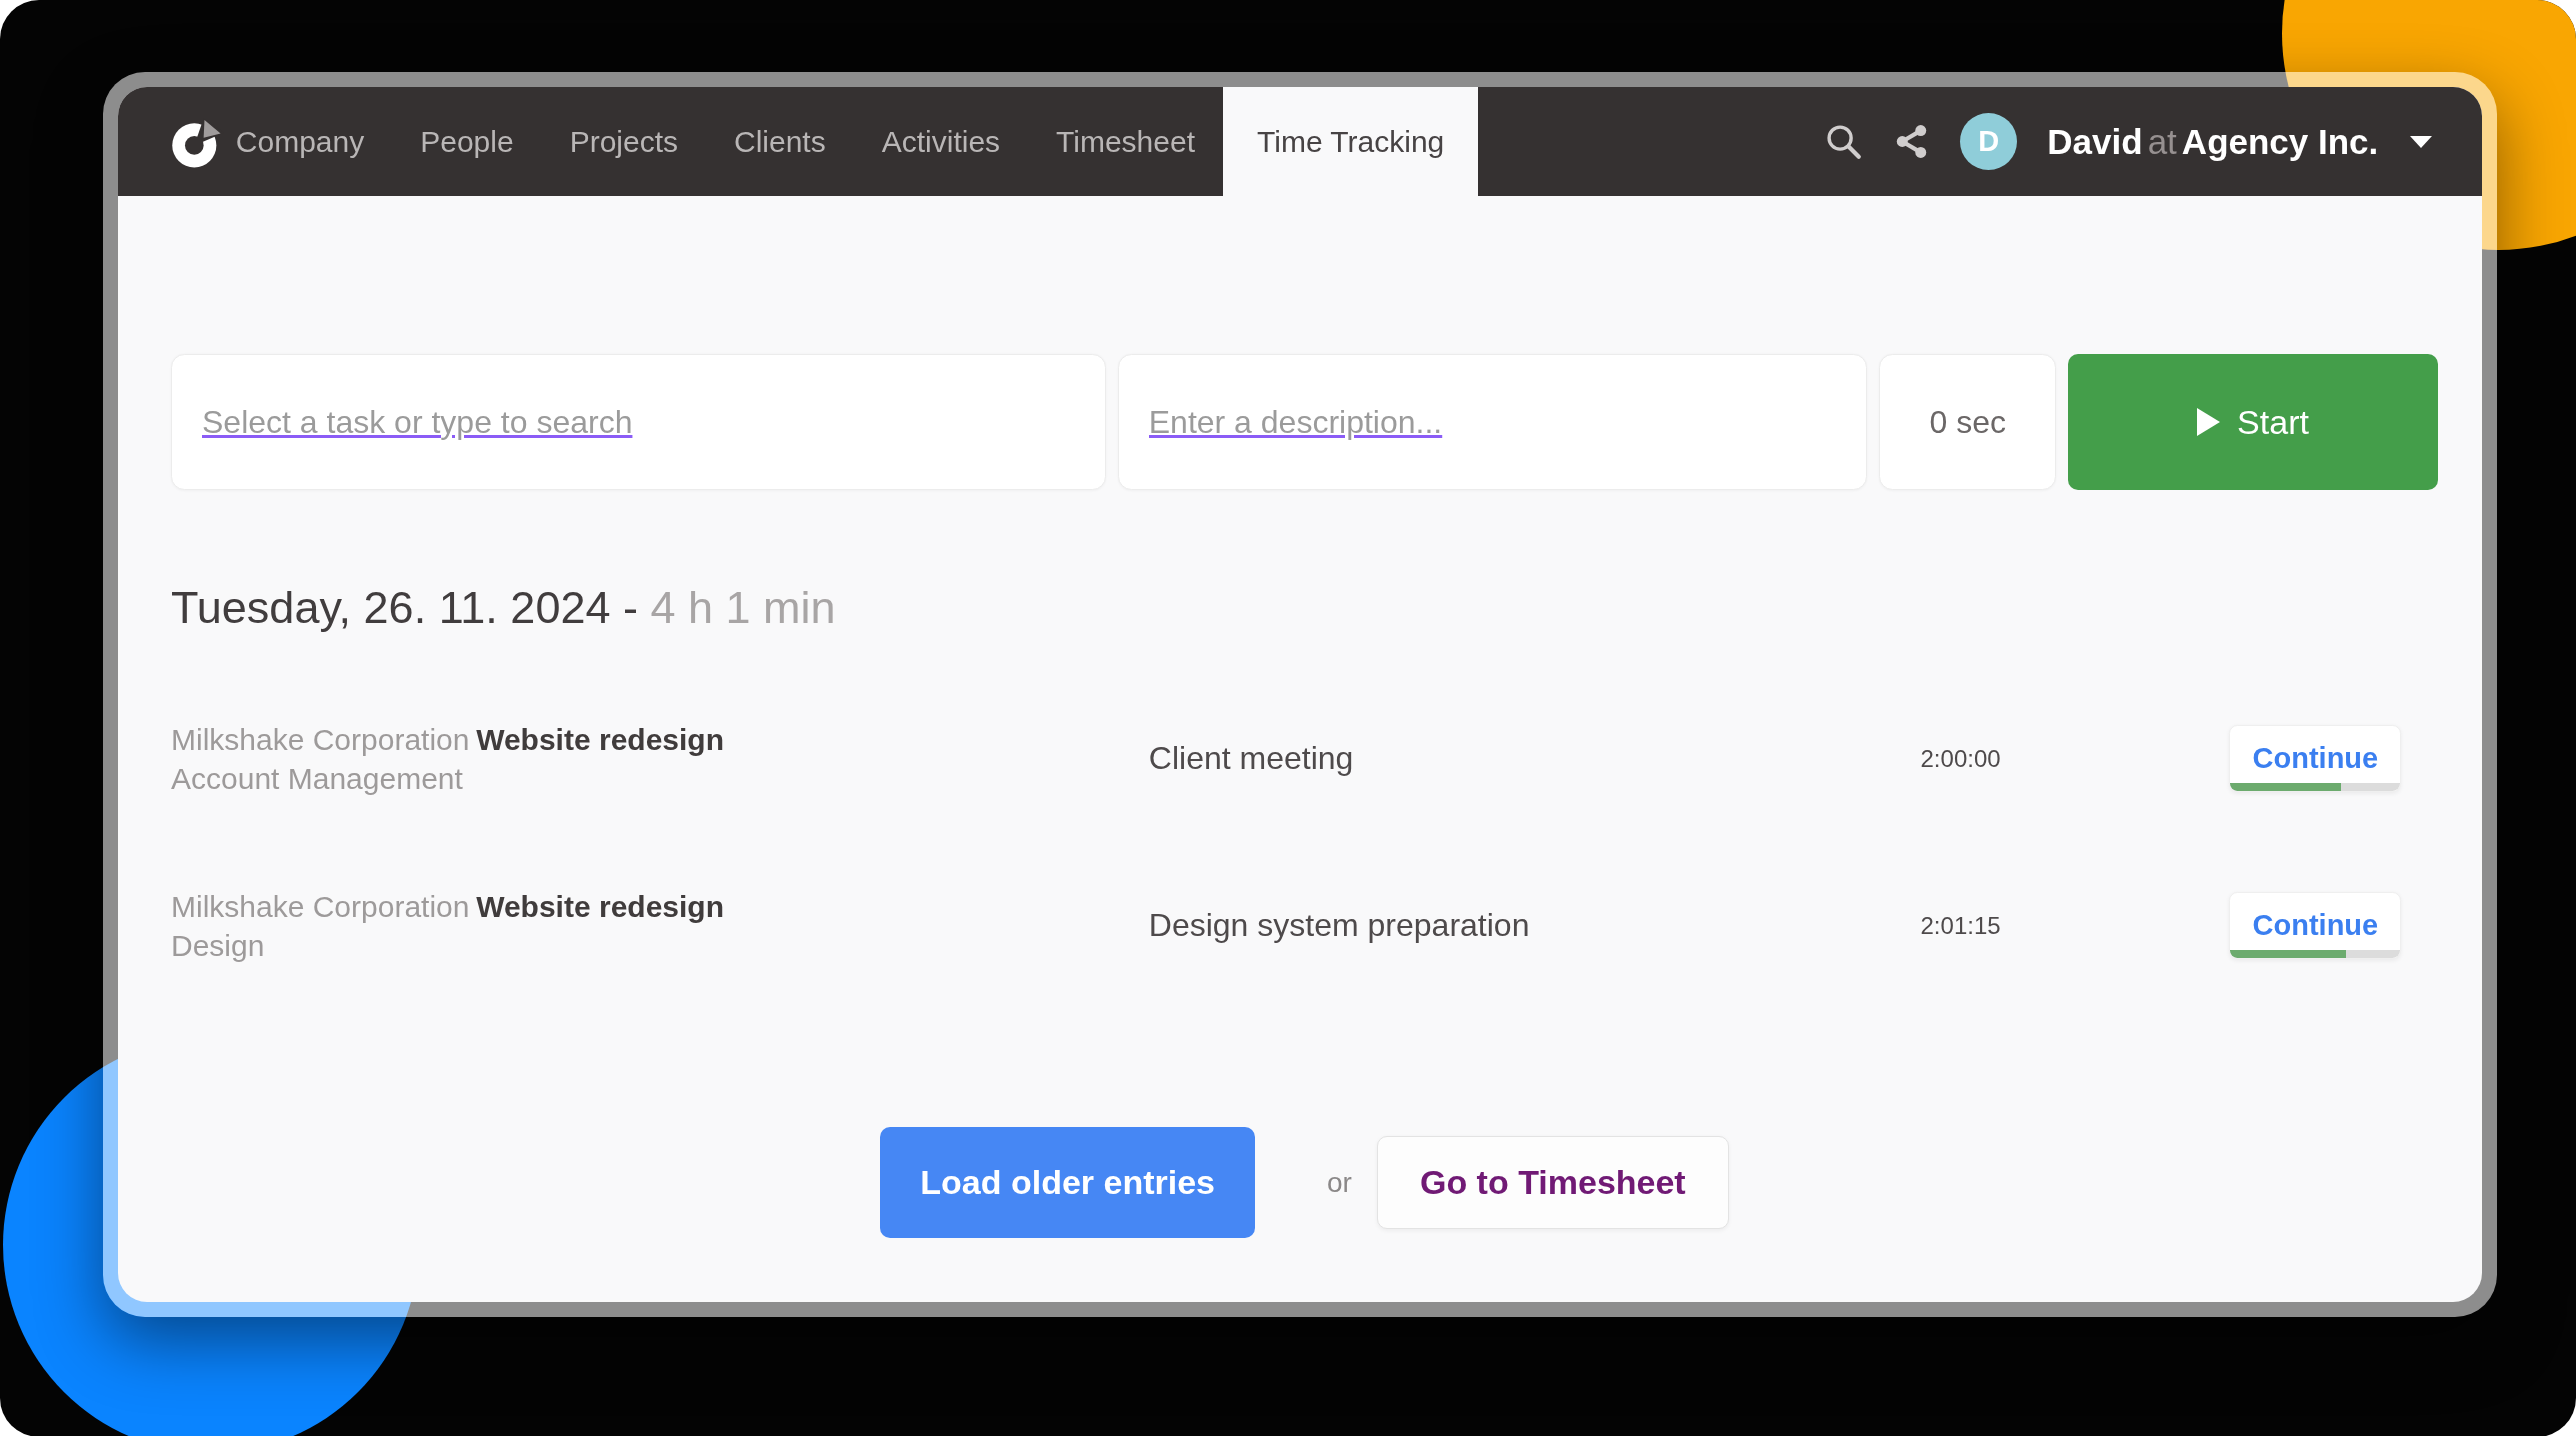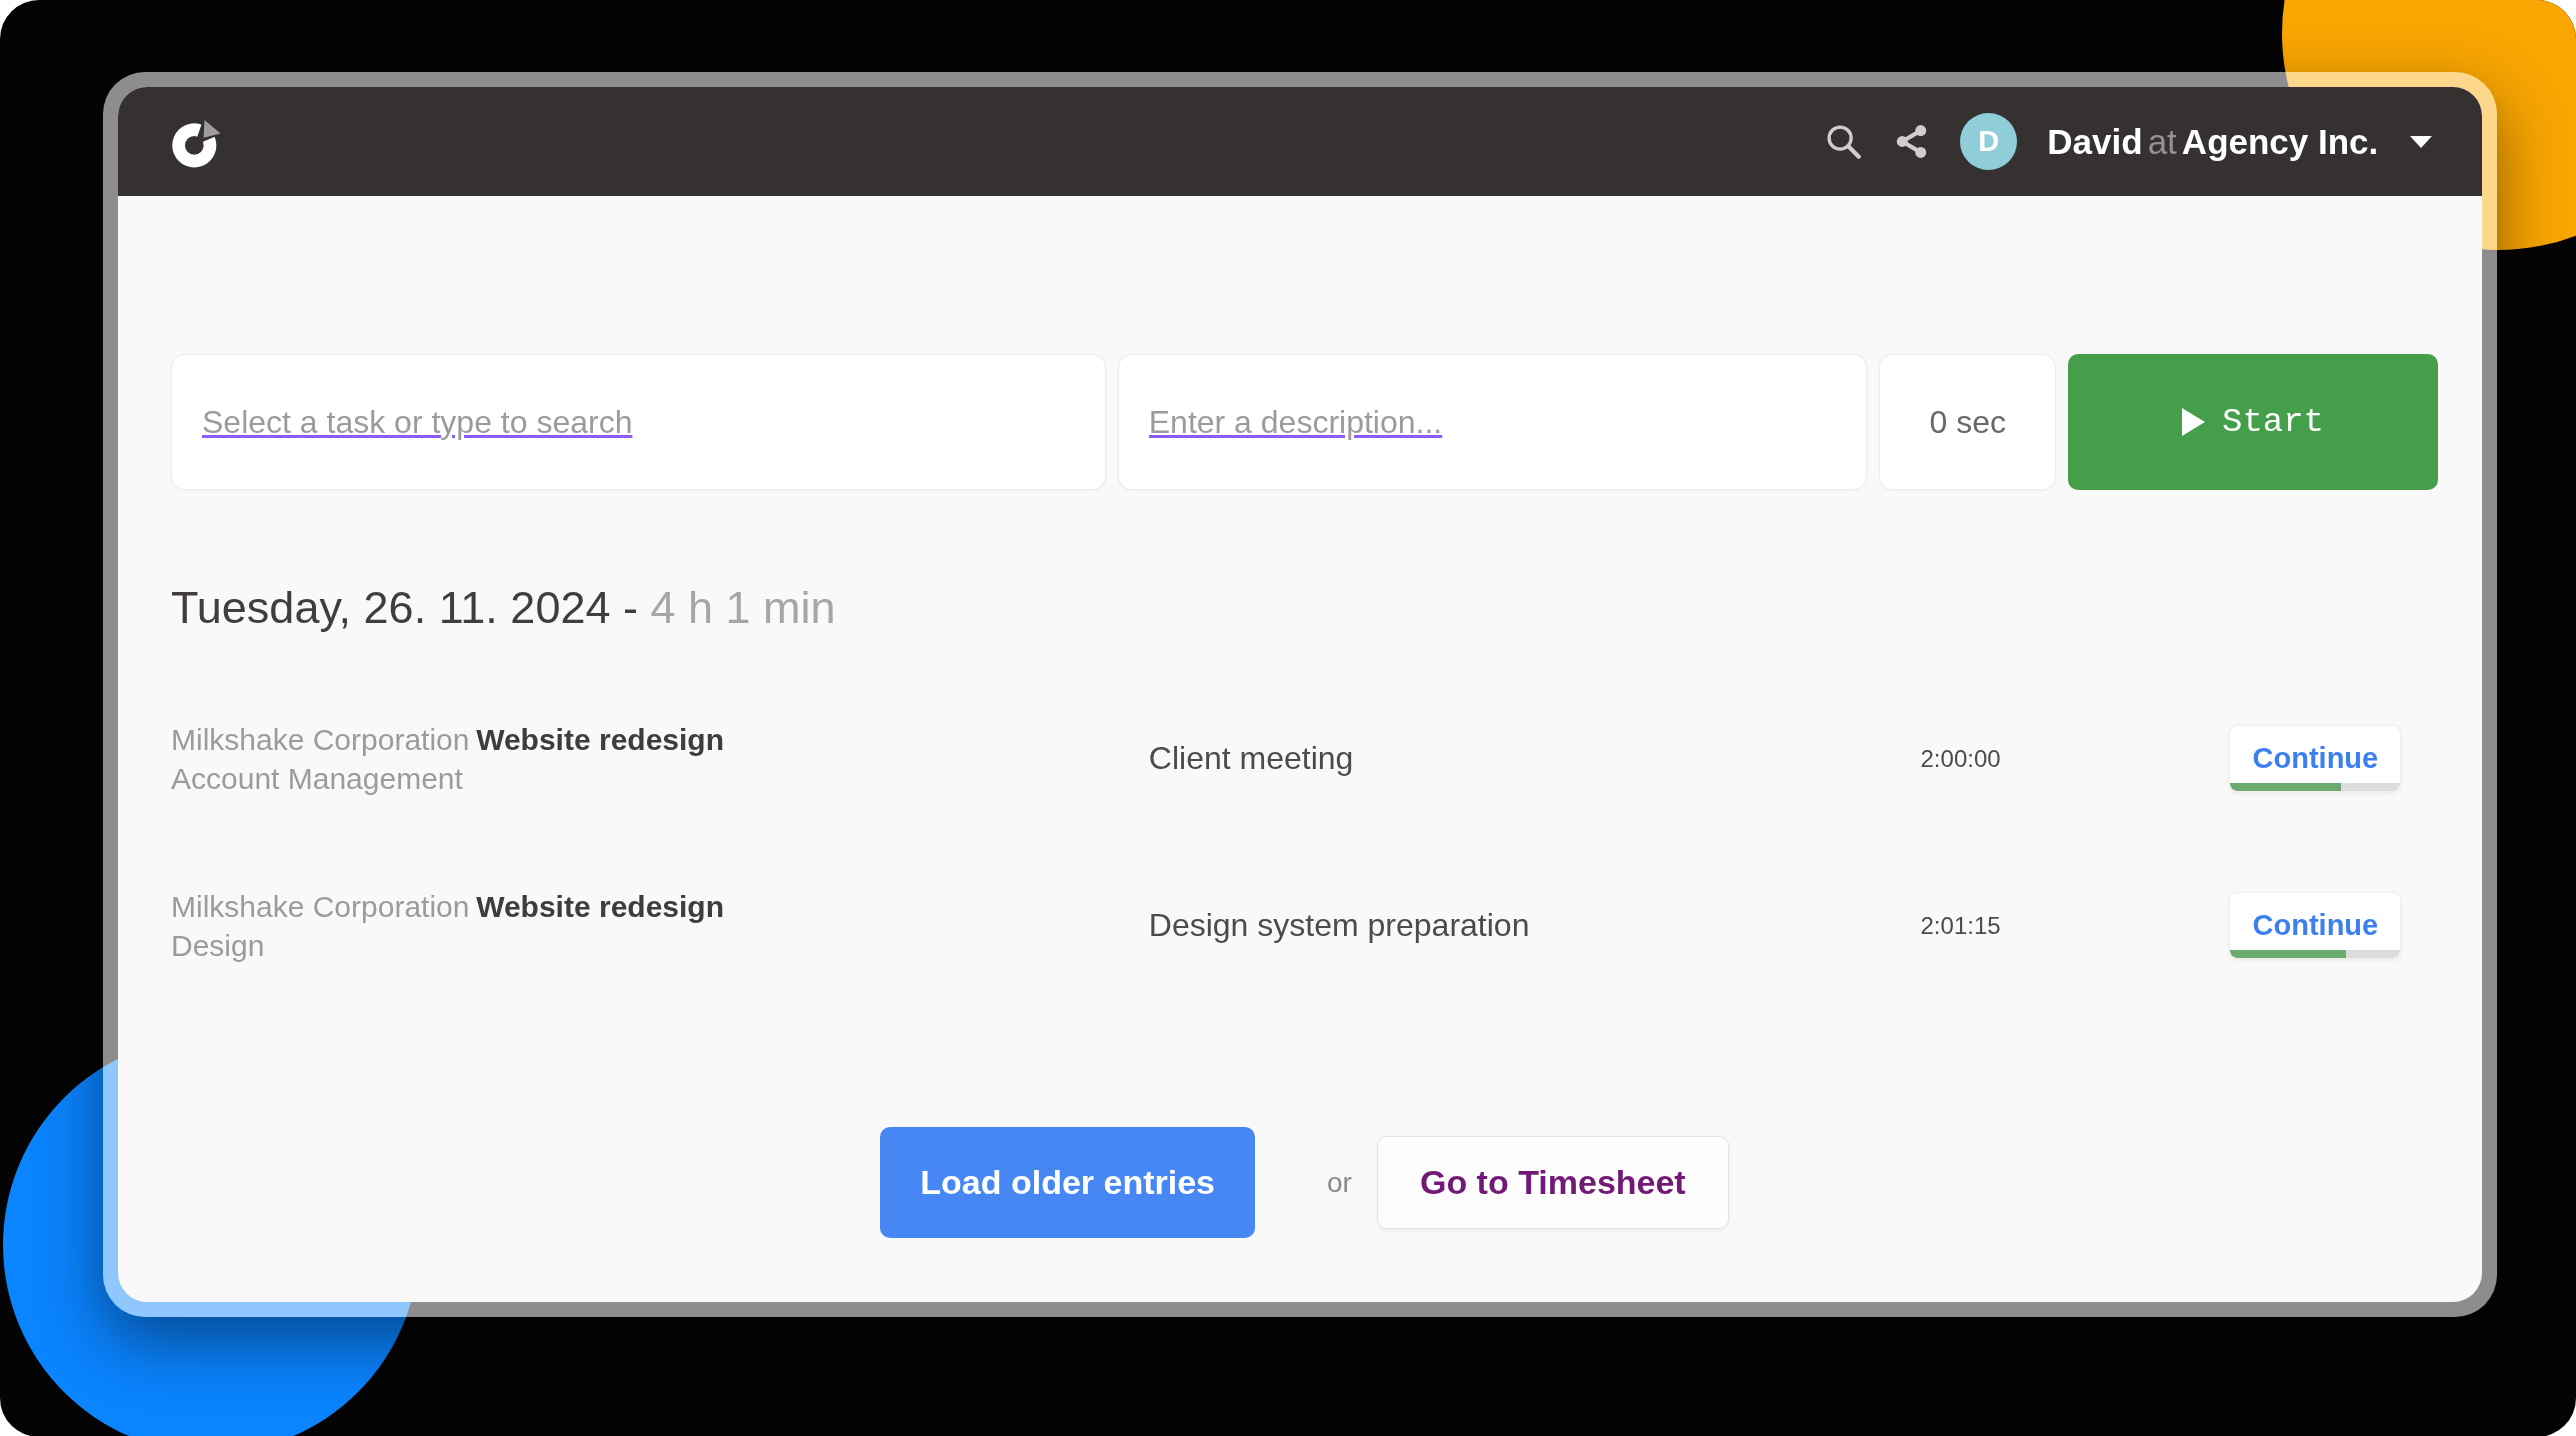--- a/index.html
+++ b/index.html
@@ -84,21 +84,21 @@
   .input-task { flex:1112 1 0; }
   .input-desc { flex:876 1 0; }
   .input-task::placeholder, .input-desc::placeholder { color:#9b9b9b; }
   .timer-box {
     flex:0 0 177px; display:flex; align-items:center; justify-content:center;
     font-size:32px; color:#6b6767;
   }
   .start-btn {
     flex:0 0 370px; border:none; border-radius:10px; cursor:pointer;
     background:var(--accent-green,#449e4a); color:#fff; font-size:34px;
-    font-family:Liberation Mono, monospace;
+    font-family:Liberation Sans, sans-serif;
     display:flex; align-items:center; justify-content:center; gap:17px;
   }
   .play-icon {
     width:0; height:0;
     border-top:14.3px solid transparent; border-bottom:14.3px solid transparent;
     border-left:23.6px solid #fff;
   }
 
   .day-header { margin-top:96px; font-size:45px; line-height:44px; font-weight:normal; color:#413d3e; }
   .day-header .total { color:#a8a5a5; }
@@ -154,20 +154,29 @@
 
       <nav class="nav">
         <div class="logo-wrap">
           <svg width="56" height="56" viewBox="0 0 66 66">
             <circle cx="31" cy="37" r="26" fill="#ffffff"></circle>
             <polygon points="31,37 42,5 66,22" fill="#353131"></polygon>
             <circle cx="31" cy="37" r="11" fill="#353131"></circle>
             <polygon points="43,7 62,23 42,28" fill="#a09c9c"></polygon>
           </svg>
         </div>
+        <div class="nav-tabs">
+          <div class="nav-tab first">Company</div>
+          <div class="nav-tab">People</div>
+          <div class="nav-tab">Projects</div>
+          <div class="nav-tab">Clients</div>
+          <div class="nav-tab">Activities</div>
+          <div class="nav-tab">Timesheet</div>
+          <div class="nav-tab active">Time Tracking</div>
+        </div>
         <div class="nav-right">
           <div class="icon-btn">
             <svg width="39" height="39" viewBox="0 0 46 46" fill="none">
               <circle cx="19" cy="19" r="13" stroke="#d0cdcd" stroke-width="4"></circle>
               <line x1="29" y1="29" x2="41" y2="41" stroke="#d0cdcd" stroke-width="5" stroke-linecap="round"></line>
             </svg>
           </div>
           <div class="icon-btn">
             <svg width="37" height="37" viewBox="0 0 44 44">
               <line x1="11" y1="22" x2="33" y2="9" stroke="#d0cdcd" stroke-width="5"></line>

